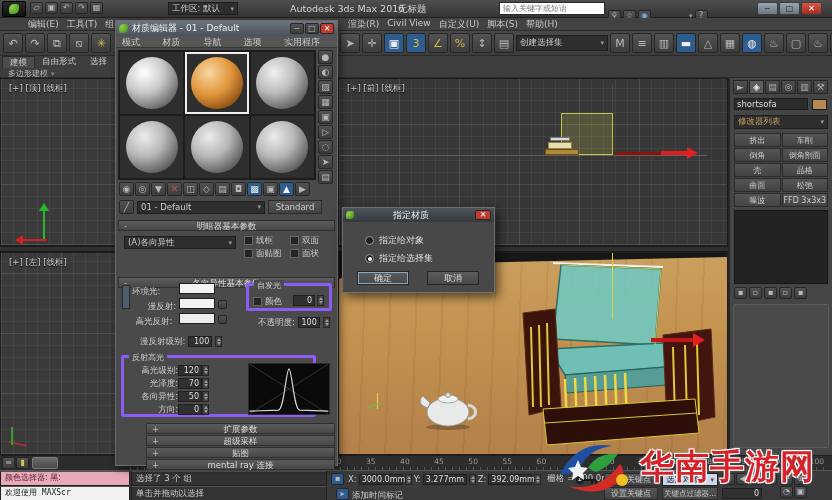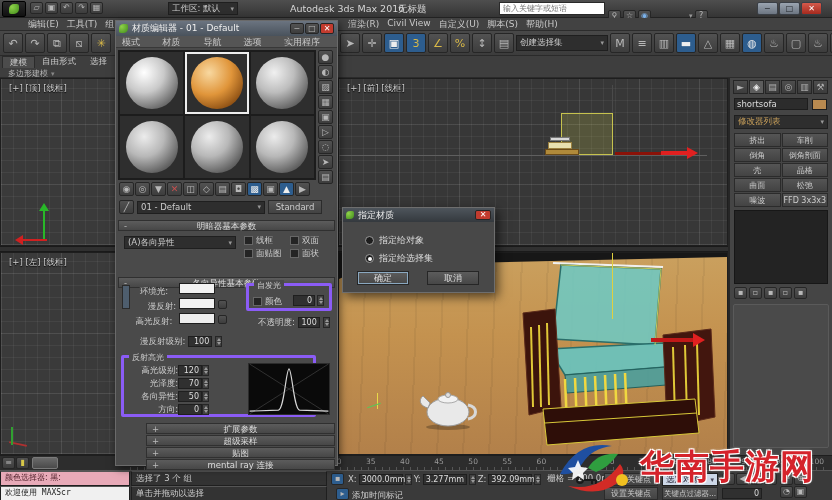--- a/index.html
+++ b/index.html
@@ -369,21 +369,21 @@
     </div>
     <div class="abs" style="left:128px;top:213px;width:92px;display:grid;grid-template-columns:1fr 1fr;">
         <span class="chk">线框</span>
         <span class="chk">双面</span>
         <span class="chk">面贴图</span>
         <span class="chk">面状</span>
       </div>
 
     <div class="rollhead abs" style="left:2px;top:245px;width:217px;"><span>各向异性基本参数</span></div>
     <div class="abs" style="left:6px;top:264px;width:8px;height:24px;background:#4e5e6e;border:1px solid #2a2a2a;"></div>
-    <div class="abs nowrap" style="left:16px;top:262px;"><span class="lbl" style="display:inline-block;width:44px;text-align:center;">环境光:</span> <span class="swatch"></span></div>
+    <div class="abs nowrap" style="left:16px;top:262px;"><span class="lbl" style="display:inline-block;width:44px;text-align:left;">环境光:</span> <span class="swatch"></span></div>
     <div class="abs nowrap" style="left:16px;top:277px;"><span class="lbl" style="display:inline-block;width:44px;text-align:right;">漫反射:</span> <span class="swatch"></span> <span class="ic xs" style="width:9px;height:9px;"></span></div>
     <div class="abs nowrap" style="left:16px;top:292px;"><span class="lbl" style="display:inline-block;width:44px;text-align:center;">高光反射:</span> <span class="swatch" style="background:#ededed;"></span> <span class="ic xs" style="width:9px;height:9px;"></span></div>
 
     <div class="grp" style="left:130px;top:262px;width:86px;height:28px;background:#4a4a4a;">
       <span class="grptitle">自发光</span>
       <span class="chk abs" style="left:4px;top:9px;width:34px;">
           <span>颜色</span>
         </span>
       <span class="numf abs" style="left:44px;top:9px;width:22px;">0</span>
       <span class="spin abs" style="left:68px;top:9px;"></span>
@@ -414,21 +414,21 @@
 
     <div class="abs" style="left:2px;top:402px;width:217px;padding-left:28px;">
         <span class="rollout-mini">扩展参数</span>
         <span class="rollout-mini">超级采样</span>
         <span class="rollout-mini">贴图</span>
         <span class="rollout-mini">mental ray 连接</span>
       </div>
   </div>
 
   <div class="abs" style="left:342px;top:207px;width:153px;height:86px;background:#484848;border:1px solid #6e6e6e;box-shadow:3px 4px 10px rgba(0,0,0,.6);z-index:20;">
-    <div class="abs" style="left:0;top:0;width:151px;height:14px;background:linear-gradient(#4e555c,#34393e);display:flex;align-items:center;padding:0 3px;">
+    <div class="abs" style="left:0;top:0;width:151px;height:14px;background:linear-gradient(#4e555c,#34393e);display:flex;align-items:center;padding:0 3px;gap:35px;">
       <div style="width:8px;height:8px;background:radial-gradient(circle at 30% 30%,#8fd24a,#3f8a1a);border-radius:50% 20% 50% 20%;margin-right:4px;"></div>
       <span style="font-size:9px;color:#eee;flex:1;">指定材质</span>
       <span class="ic xs" style="width:16px;height:10px;background:var(--close-red,#c23b2e);color:#fff;">✕</span>
     </div>
     <div class="abs" style="left:22px;top:26px;display:flex;align-items:center;">
       <span class="radio"></span>
       <span style="font-size:9px;color:#ddd;">指定给对象</span>
     </div>
     <div class="abs" style="left:22px;top:44px;display:flex;align-items:center;">
       <span class="radio sel"></span>

